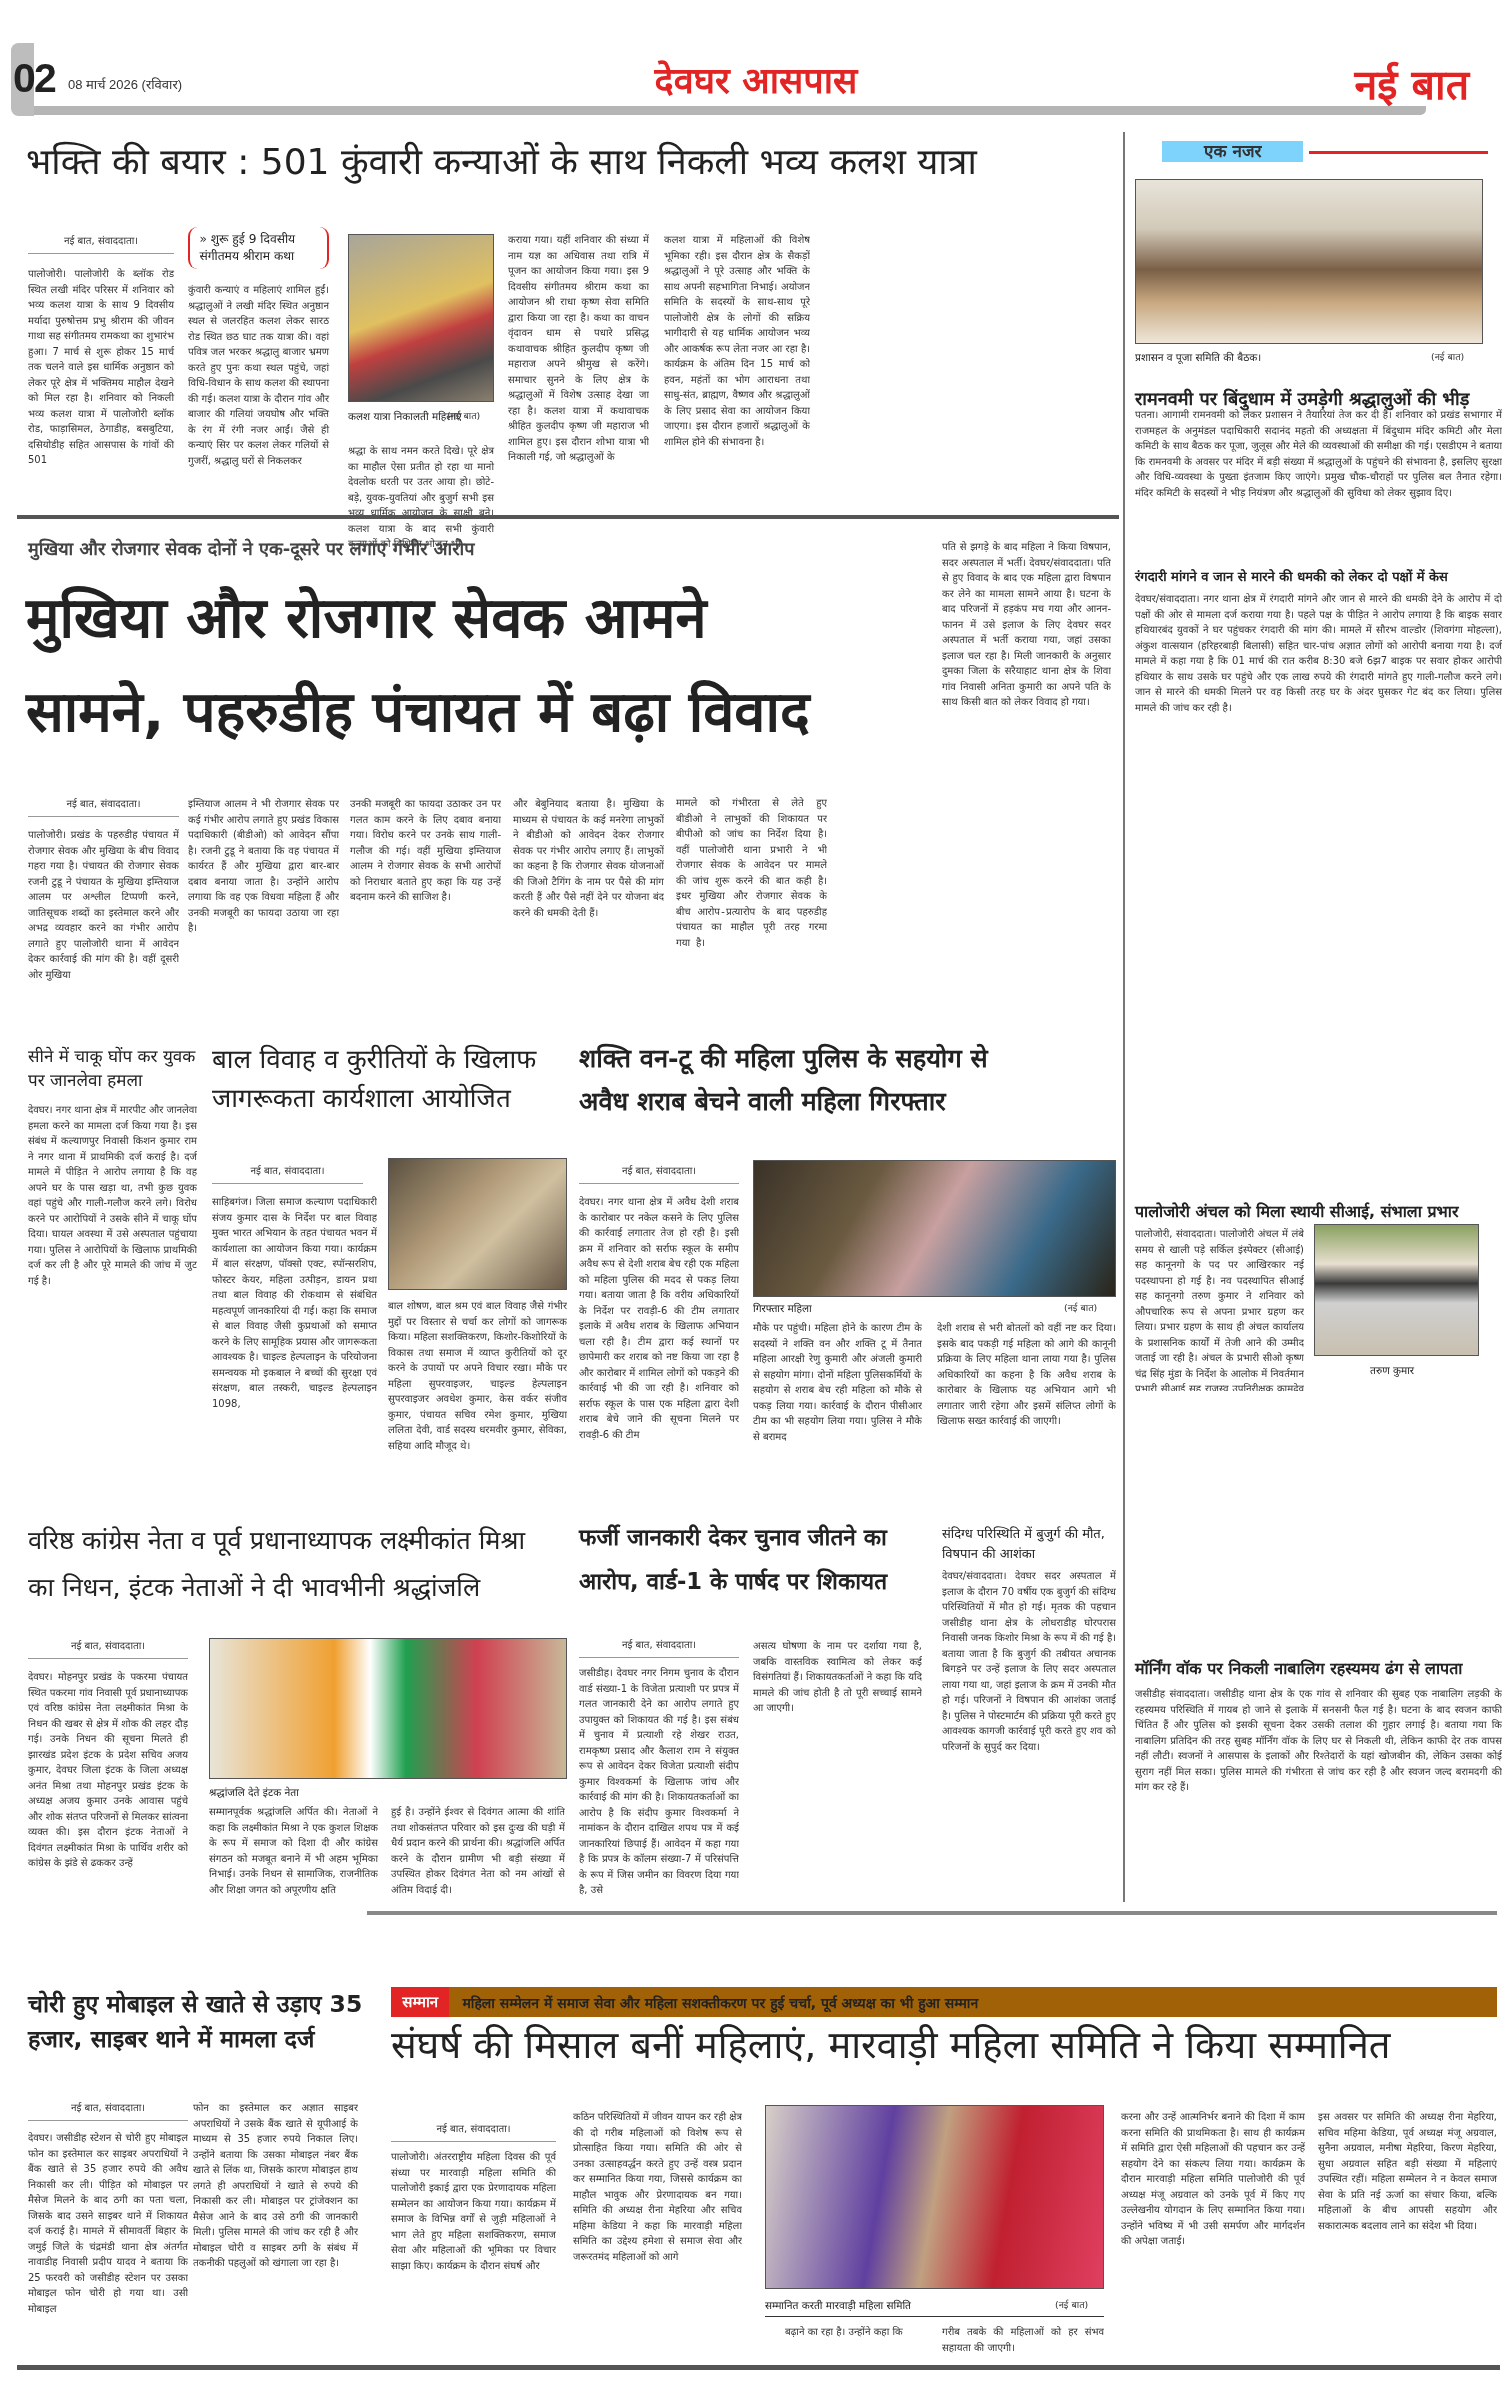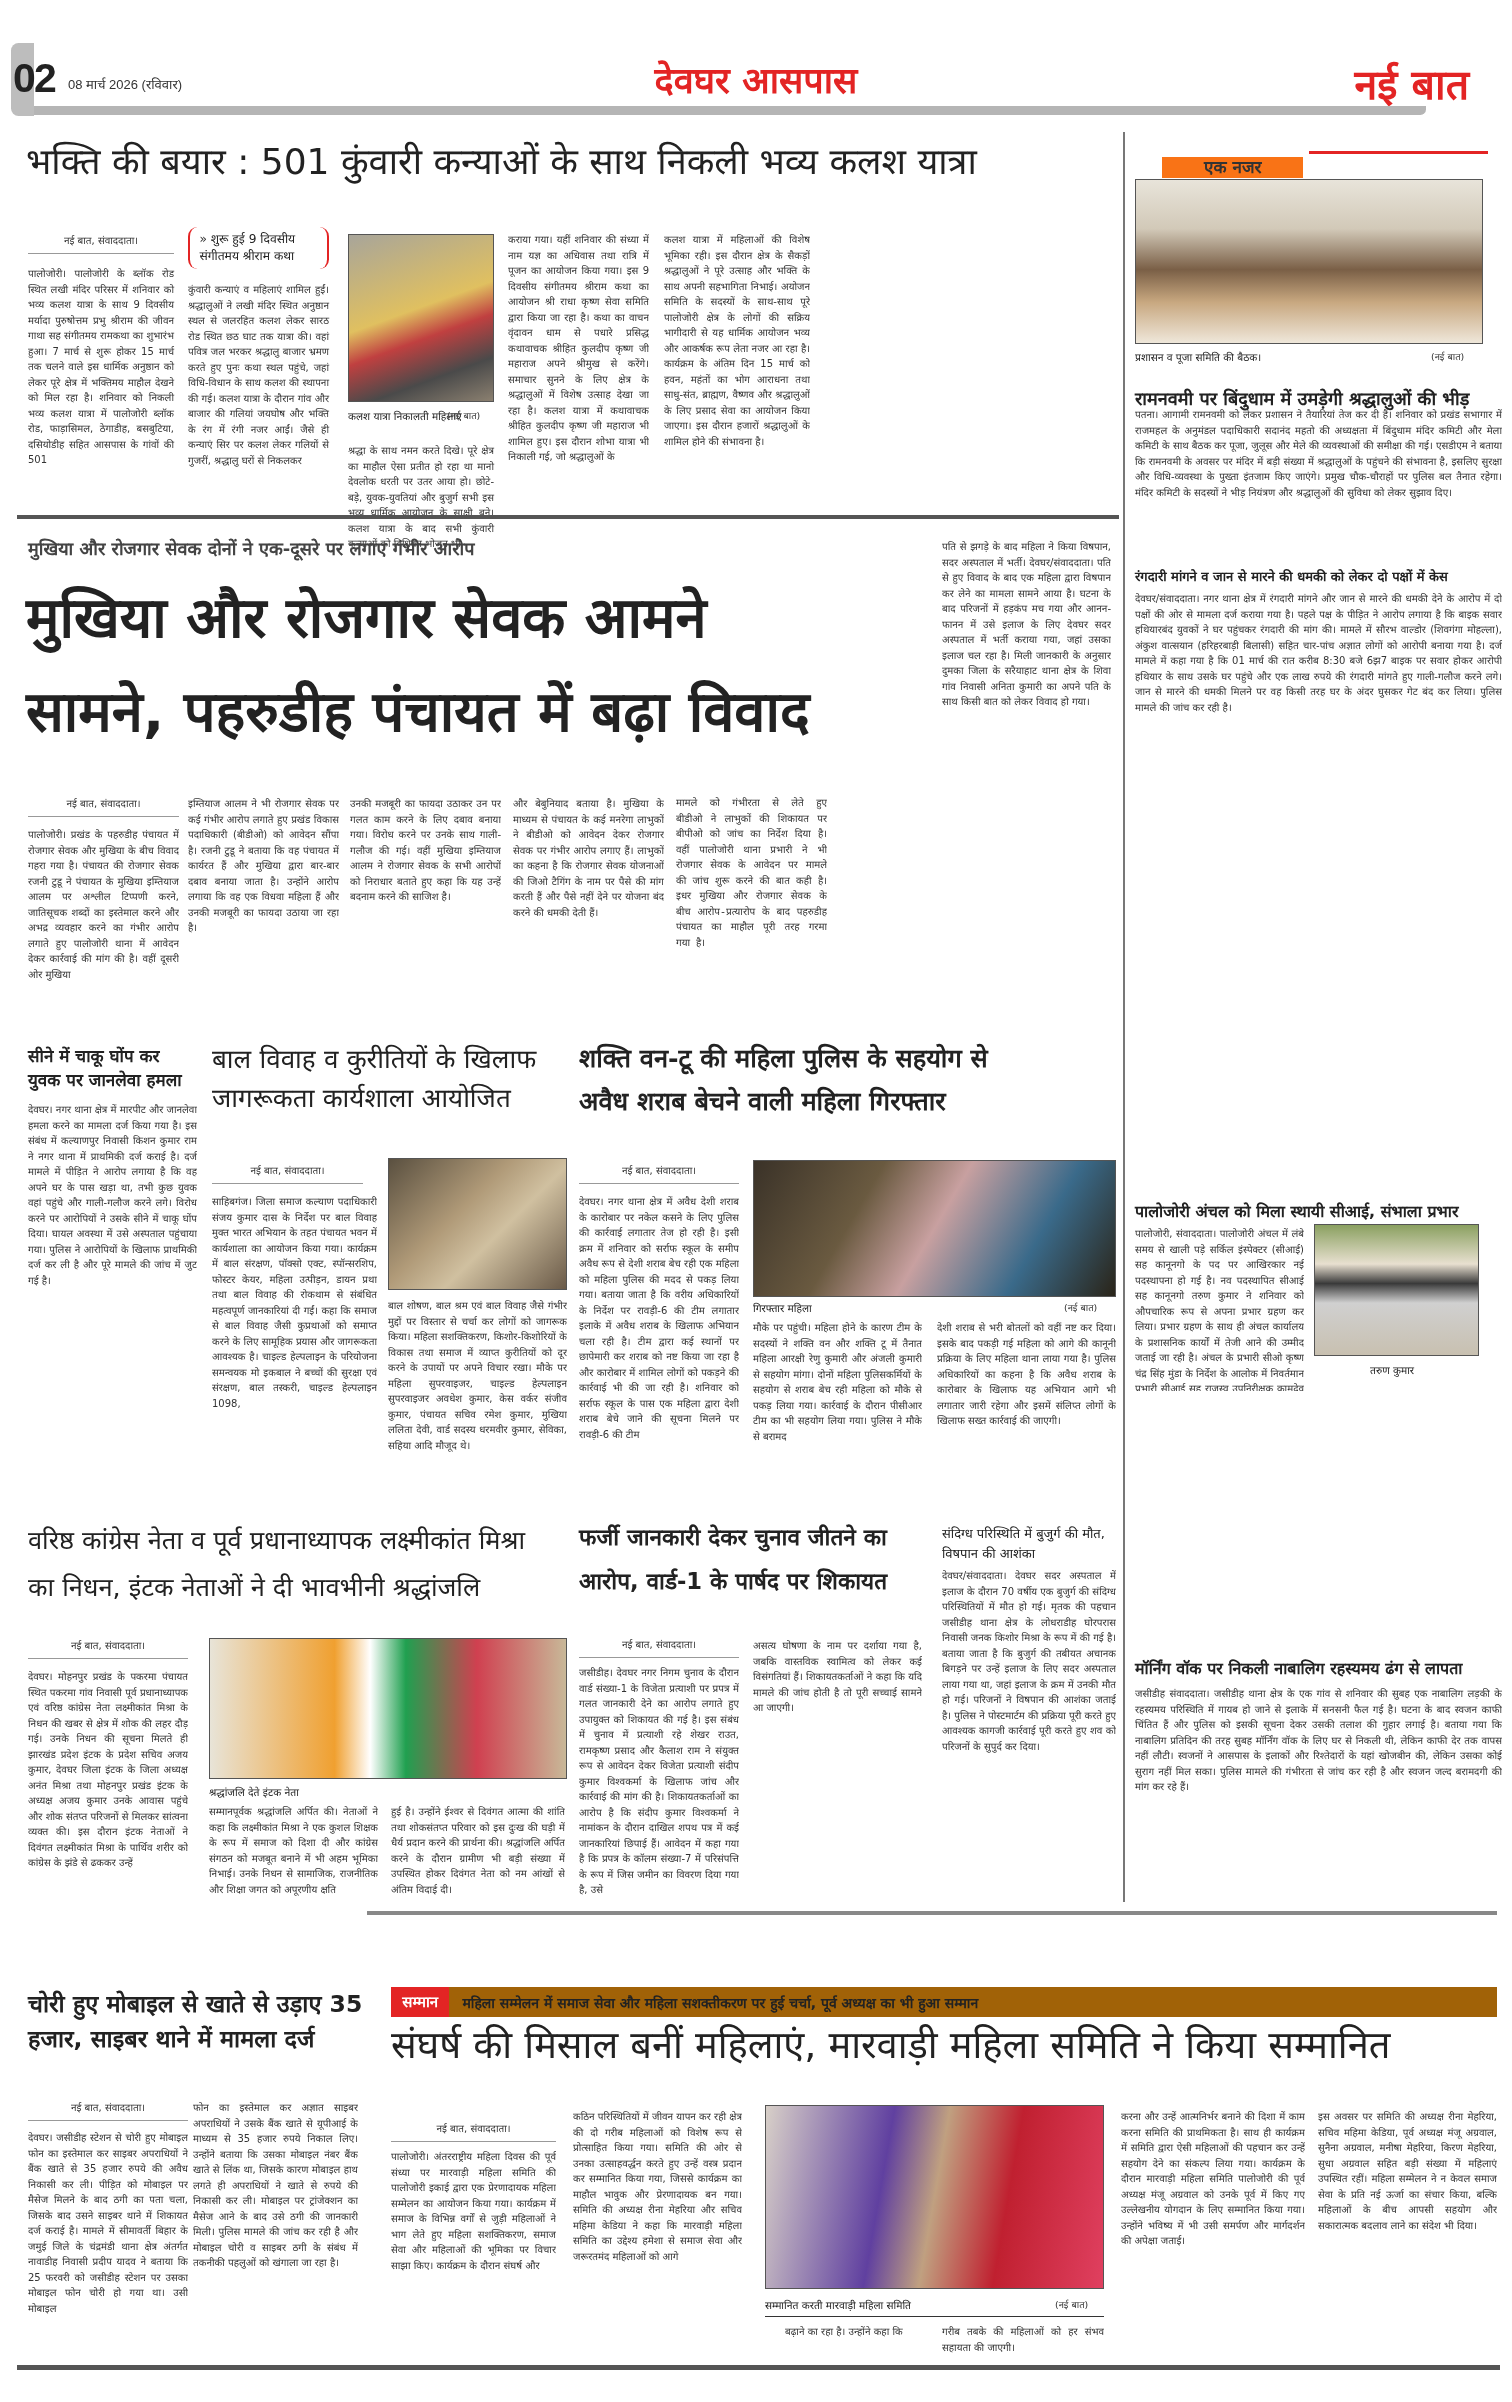--- a/index.html
+++ b/index.html
@@ -15,21 +15,21 @@
 
   .hl { font-family: "DejaVu Sans", sans-serif; color: #222; line-height: 1.15; }
   .body-text { font: 10px/1.55 "DejaVu Sans", sans-serif; color: #333; text-align: justify; }
   .byline { font: 10px "DejaVu Sans", sans-serif; color: #333; text-align: center; padding-bottom: 5.6px; border-bottom: 0.9px solid #999; }
   .caption { font: 10.4px "DejaVu Sans", sans-serif; color: #222; }
   .photo { background: linear-gradient(135deg, #8a7f6e, #c9b99a 40%, #6e6a60 70%, #a39380); border: 0.9px solid #555; }
   .rule-v { background: #777; width: 1.9px; }
   .rule-h { background: #555; height: 3.8px; }
   .credit { font: 9.4px "DejaVu Sans", sans-serif; color: #333; }
   .pullquote { border-left: 2.8px solid #e32424; border-right: 2.8px solid #e32424; border-radius: 9.4px; padding: 3.8px 9.4px; font: 12.2px/1.4 "DejaVu Sans", sans-serif; color: #222; }
-  .ek-nazar { background: #f97316; font: bold 17px "DejaVu Sans", sans-serif; color: #333; text-align: center; margin-top: 16px; }
+  .ek-nazar { background: #7dd3fc; font: bold 17px "DejaVu Sans", sans-serif; color: #333; text-align: center; }
   .sammaan-tag { background: #e32424; color: #fff; font: bold 15px "DejaVu Sans", sans-serif; padding: 3.8px 11.3px; }
   .sammaan-band { background: #a16207; color: #222; font: bold 14px "DejaVu Sans", sans-serif; padding: 5.6px 13px; }
 </style>
 </head>
 <body>
 
 <div class="abs pg-tab"></div>
 <div class="abs pg-num">02</div>
 <div class="abs mast-date">08 मार्च 2026 (रविवार)</div>
 <div class="abs mast-title">देवघर आसपास</div>
@@ -69,21 +69,21 @@
 <div class="abs hl" style="left:26px;top:586px;width:904px;font-size:56px;font-weight:bold;">मुखिया और रोजगार सेवक आमने</div>
 <div class="abs hl" style="left:26px;top:680px;width:904px;font-size:56px;font-weight:bold;">सामने, पहरुडीह पंचायत में बढ़ा विवाद</div>
 <div class="abs byline" style="left:28px;top:796px;width:151px;">नई बात, संवाददाता।</div>
 <div class="abs body-text" style="left:28px;top:827px;width:151px;height:188px;overflow:hidden;">पालोजोरी। प्रखंड के पहरुडीह पंचायत में रोजगार सेवक और मुखिया के बीच विवाद गहरा गया है। पंचायत की रोजगार सेवक रजनी टुडू ने पंचायत के मुखिया इम्तियाज आलम पर अश्लील टिप्पणी करने, जातिसूचक शब्दों का इस्तेमाल करने और अभद्र व्यवहार करने का गंभीर आरोप लगाते हुए पालोजोरी थाना में आवेदन देकर कार्रवाई की मांग की है। वहीं दूसरी ओर मुखिया</div>
 <div class="abs body-text" style="left:188px;top:796px;width:151px;height:212px;overflow:hidden;">इम्तियाज आलम ने भी रोजगार सेवक पर कई गंभीर आरोप लगाते हुए प्रखंड विकास पदाधिकारी (बीडीओ) को आवेदन सौंपा है। रजनी टुडू ने बताया कि वह पंचायत में कार्यरत हैं और मुखिया द्वारा बार-बार दबाव बनाया जाता है। उन्होंने आरोप लगाया कि वह एक विधवा महिला हैं और उनकी मजबूरी का फायदा उठाया जा रहा है।</div>
 <div class="abs body-text" style="left:350px;top:796px;width:151px;height:212px;overflow:hidden;">उनकी मजबूरी का फायदा उठाकर उन पर गलत काम करने के लिए दबाव बनाया गया। विरोध करने पर उनके साथ गाली-गलौज की गई। वहीं मुखिया इम्तियाज आलम ने रोजगार सेवक के सभी आरोपों को निराधार बताते हुए कहा कि यह उन्हें बदनाम करने की साजिश है।</div>
 <div class="abs body-text" style="left:513px;top:796px;width:151px;height:212px;overflow:hidden;">और बेबुनियाद बताया है। मुखिया के माध्यम से पंचायत के कई मनरेगा लाभुकों ने बीडीओ को आवेदन देकर रोजगार सेवक पर गंभीर आरोप लगाए हैं। लाभुकों का कहना है कि रोजगार सेवक योजनाओं की जिओ टैगिंग के नाम पर पैसे की मांग करती हैं और पैसे नहीं देने पर योजना बंद करने की धमकी देती हैं।</div>
 <div class="abs body-text" style="left:676px;top:796px;width:151px;height:212px;overflow:hidden;font-family:Liberation Mono, monospace;">मामले को गंभीरता से लेते हुए बीडीओ ने लाभुकों की शिकायत पर बीपीओ को जांच का निर्देश दिया है। वहीं पालोजोरी थाना प्रभारी ने भी रोजगार सेवक के आवेदन पर मामले की जांच शुरू करने की बात कही है। इधर मुखिया और रोजगार सेवक के बीच आरोप-प्रत्यारोप के बाद पहरुडीह पंचायत का माहौल पूरी तरह गरमा गया है।</div>
 <div class="abs body-text" style="left:942px;top:539px;width:169px;height:471px;overflow:hidden;">पति से झगड़े के बाद महिला ने किया विषपान, सदर अस्पताल में भर्ती। देवघर/संवाददाता। पति से हुए विवाद के बाद एक महिला द्वारा विषपान कर लेने का मामला सामने आया है। घटना के बाद परिजनों में हड़कंप मच गया और आनन-फानन में उसे इलाज के लिए देवघर सदर अस्पताल में भर्ती कराया गया, जहां उसका इलाज चल रहा है। मिली जानकारी के अनुसार दुमका जिला के सरैयाहाट थाना क्षेत्र के शिवा गांव निवासी अनिता कुमारी का अपने पति के साथ किसी बात को लेकर विवाद हो गया।</div>
 
-<div class="abs hl" style="left:28px;top:1045px;width:169px;font-size:17px;font-weight:bold;line-height:1.4;">सीने में चाकू घोंप कर युवक पर जानलेवा हमला</div>
+<div class="abs hl" style="left:28px;top:1045px;width:169px;font-size:17px;font-weight:normal;line-height:1.4;">सीने में चाकू घोंप कर युवक पर जानलेवा हमला</div>
 <div class="abs body-text" style="left:28px;top:1102px;width:169px;height:386px;overflow:hidden;">देवघर। नगर थाना क्षेत्र में मारपीट और जानलेवा हमला करने का मामला दर्ज किया गया है। इस संबंध में कल्याणपुर निवासी किशन कुमार राम ने नगर थाना में प्राथमिकी दर्ज कराई है। दर्ज मामले में पीड़ित ने आरोप लगाया है कि वह अपने घर के पास खड़ा था, तभी कुछ युवक वहां पहुंचे और गाली-गलौज करने लगे। विरोध करने पर आरोपियों ने उसके सीने में चाकू घोंप दिया। घायल अवस्था में उसे अस्पताल पहुंचाया गया। पुलिस ने आरोपियों के खिलाफ प्राथमिकी दर्ज कर ली है और पूरे मामले की जांच में जुट गई है।</div>
 
 <div class="abs hl" style="left:212px;top:1040px;width:358px;font-size:26px;line-height:1.5;">बाल विवाह व कुरीतियों के खिलाफ जागरूकता कार्यशाला आयोजित</div>
 <div class="abs byline" style="left:212px;top:1163px;width:151px;">नई बात, संवाददाता।</div>
 <div class="abs photo" style="left:388px;top:1158px;width:179px;height:132px;background:linear-gradient(135deg,#5a5040,#b09a78 40%,#d0c0a0 60%,#6a5a48);"></div>
 <div class="abs body-text" style="left:212px;top:1194px;width:165px;height:311px;overflow:hidden;">साहिबगंज। जिला समाज कल्याण पदाधिकारी संजय कुमार दास के निर्देश पर बाल विवाह मुक्त भारत अभियान के तहत पंचायत भवन में कार्यशाला का आयोजन किया गया। कार्यक्रम में बाल संरक्षण, पॉक्सो एक्ट, स्पॉन्सरशिप, फोस्टर केयर, महिला उत्पीड़न, डायन प्रथा तथा बाल विवाह की रोकथाम से संबंधित महत्वपूर्ण जानकारियां दी गईं। कहा कि समाज से बाल विवाह जैसी कुप्रथाओं को समाप्त करने के लिए सामूहिक प्रयास और जागरूकता आवश्यक है। चाइल्ड हेल्पलाइन के परियोजना समन्वयक मो इकबाल ने बच्चों की सुरक्षा एवं संरक्षण, बाल तस्करी, चाइल्ड हेल्पलाइन 1098,</div>
 <div class="abs body-text" style="left:388px;top:1298px;width:179px;height:207px;overflow:hidden;">बाल शोषण, बाल श्रम एवं बाल विवाह जैसे गंभीर मुद्दों पर विस्तार से चर्चा कर लोगों को जागरूक किया। महिला सशक्तिकरण, किशोर-किशोरियों के विकास तथा समाज में व्याप्त कुरीतियों को दूर करने के उपायों पर अपने विचार रखा। मौके पर महिला सुपरवाइजर, चाइल्ड हेल्पलाइन सुपरवाइजर अवधेश कुमार, केस वर्कर संजीव कुमार, पंचायत सचिव रमेश कुमार, मुखिया ललिता देवी, वार्ड सदस्य धरमवीर कुमार, सेविका, सहिया आदि मौजूद थे।</div>
 
 <div class="abs hl" style="left:579px;top:1040px;width:541px;font-size:25.4px;font-weight:bold;line-height:1.45;">शक्ति वन-टू की महिला पुलिस के सहयोग से</div>
 <div class="abs hl" style="left:579px;top:1083px;width:541px;font-size:25.4px;font-weight:bold;line-height:1.45;">अवैध शराब बेचने वाली महिला गिरफ्तार</div>

